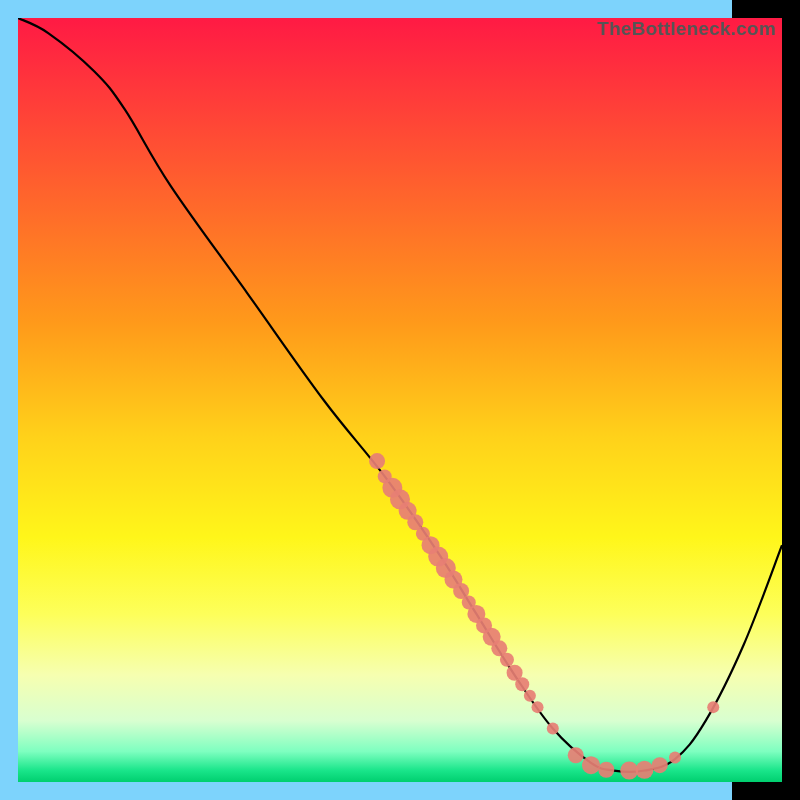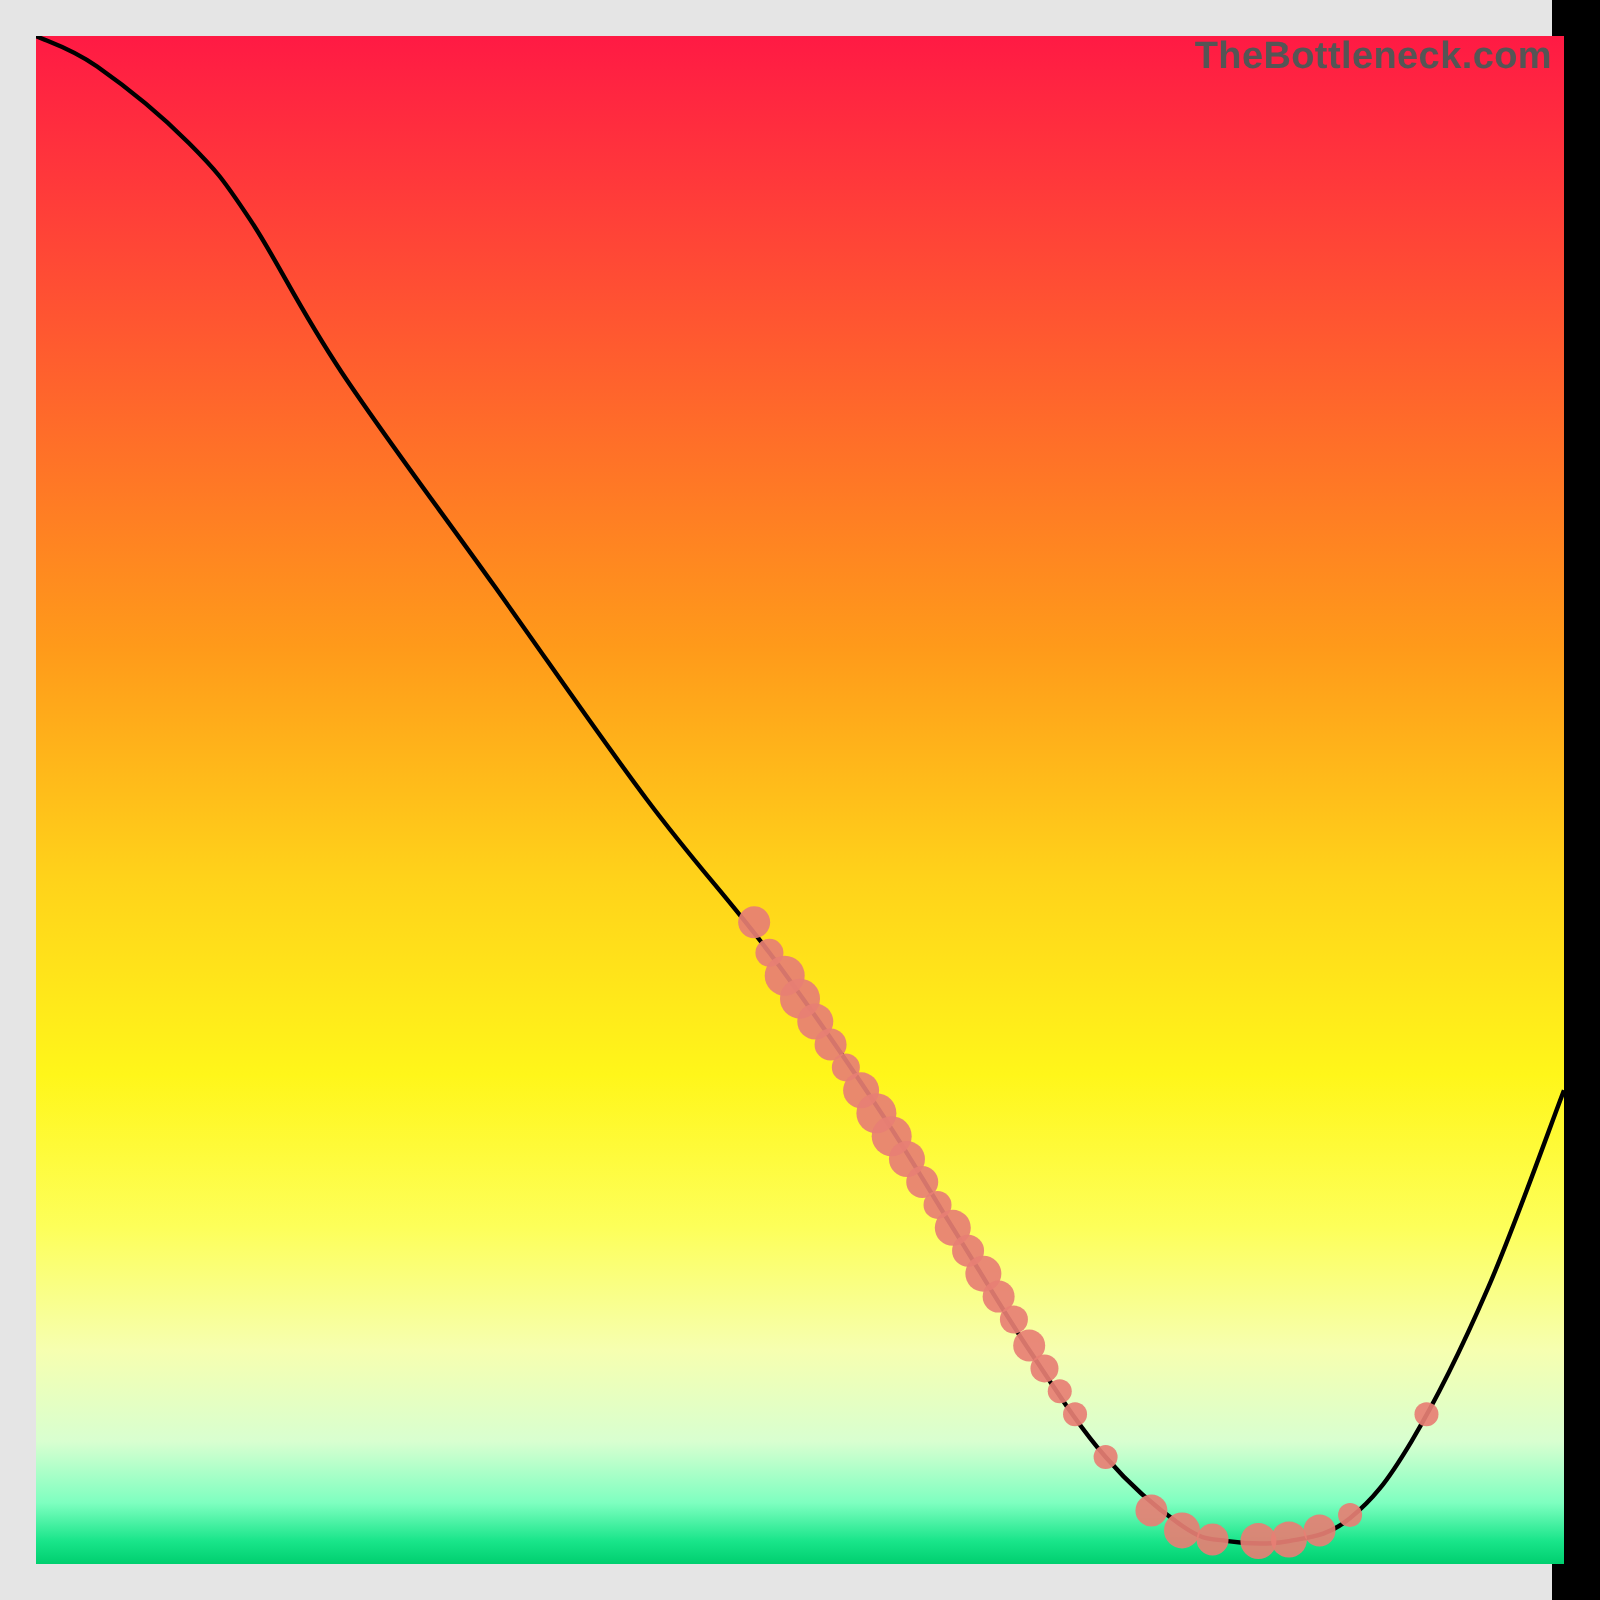--- a/index.html
+++ b/index.html
@@ -9,22 +9,21 @@
     height: 800px;
     background: #000;
     font-family: Arial, Helvetica, sans-serif;
   }
   .frame {
     position: absolute;
     left: 0;
     top: 0;
     width: 732px;
     height: 800px;
-    background: #e5e5e5;
-    padding-left: 44px;
+    background: #7dd3fc;
   }
   .plot {
     position: absolute;
     left: 18px;
     top: 18px;
     width: 764px;
     height: 764px;
     overflow: hidden;
   }
   .gradient {

